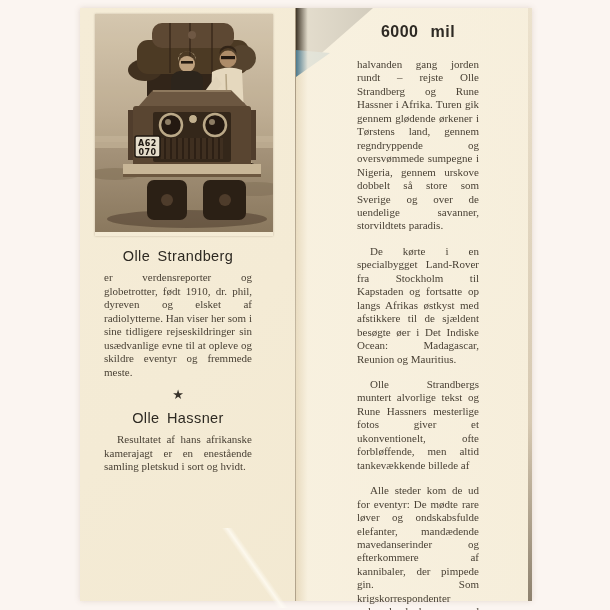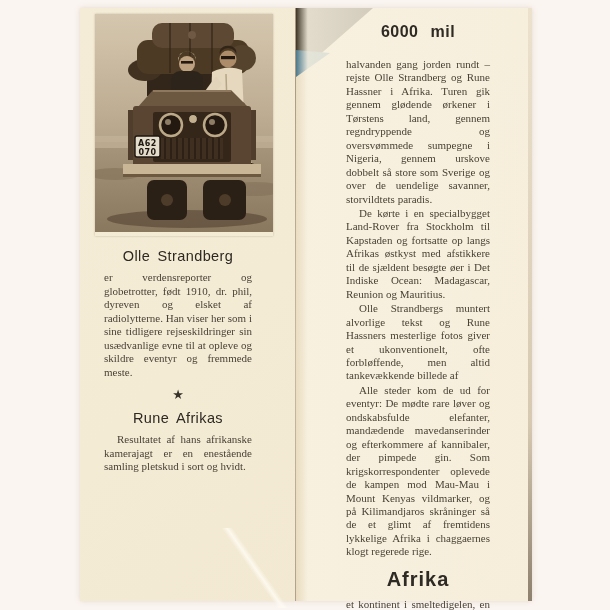--- a/index.html
+++ b/index.html
@@ -55,21 +55,21 @@
 
   .right-col{
     position:absolute;left:265px;top:10px;width:146px;
     color:#4a4236;font-size:11px;line-height:13.45px;text-align:justify;
   }
   .main-title{
     font-family:"Liberation Sans", sans-serif;font-weight:700;
     font-size:16px;color:#2e2a24;text-align:center;word-spacing:7px;letter-spacing:.5px;
     margin:0 0 13px 0;line-height:27px;
   }
-  .right-col p{margin:1px;font-family:Liberation Serif, serif;}
+  .right-col p{margin:12px;font-family:Liberation Serif, serif;}
   .sub-title{
     font-family:"Liberation Sans", sans-serif;font-weight:700;
     font-size:20px;color:#2e2a24;text-align:center;letter-spacing:1px;
     margin:8px 0 7px 0;line-height:24px;
   }
   .cover-wedge{position:absolute;left:216px;top:0;width:82px;height:80px;}
 </style>
 </head>
 <body>
 
@@ -160,21 +160,21 @@
       <rect x="28" y="160" width="138" height="3" fill="#6b573f"></rect>
 
       <rect x="0" y="0" width="178" height="218" fill="#8a6f4e" opacity="0.07"></rect>
     </svg>
   </div>
 
   <div class="left-col">
     <h3 class="sec-heading">Olle Strandberg</h3>
     <p>er verdensreporter og globetrotter, født 1910, dr. phil, dyreven og elsket af radiolytterne. Han viser her som i sine tidligere rejseskildringer sin usædvanlige evne til at opleve og skildre eventyr og fremmede meste.</p>
     <div class="star-divider">★</div>
-    <h3 class="sec-heading">Rune Afrikas</h3>
+    <h3 class="sec-heading">Olle Hassner</h3>
     <p class="indent">Resultatet af hans afrikanske kamerajagt er en enestående samling pletskud i sort og hvidt.</p>
   </div>
 
   <div class="fold-line"></div>
   <div class="cover-wedge">
     <svg width="82" height="80" viewBox="0 0 82 80">
       <polygon points="0,0 77,0 4,64 0,64" fill="#1e1a15"></polygon>
       <polygon points="0,42 34,45 0,69" fill="#2f6e93"></polygon>
     </svg>
   </div>

